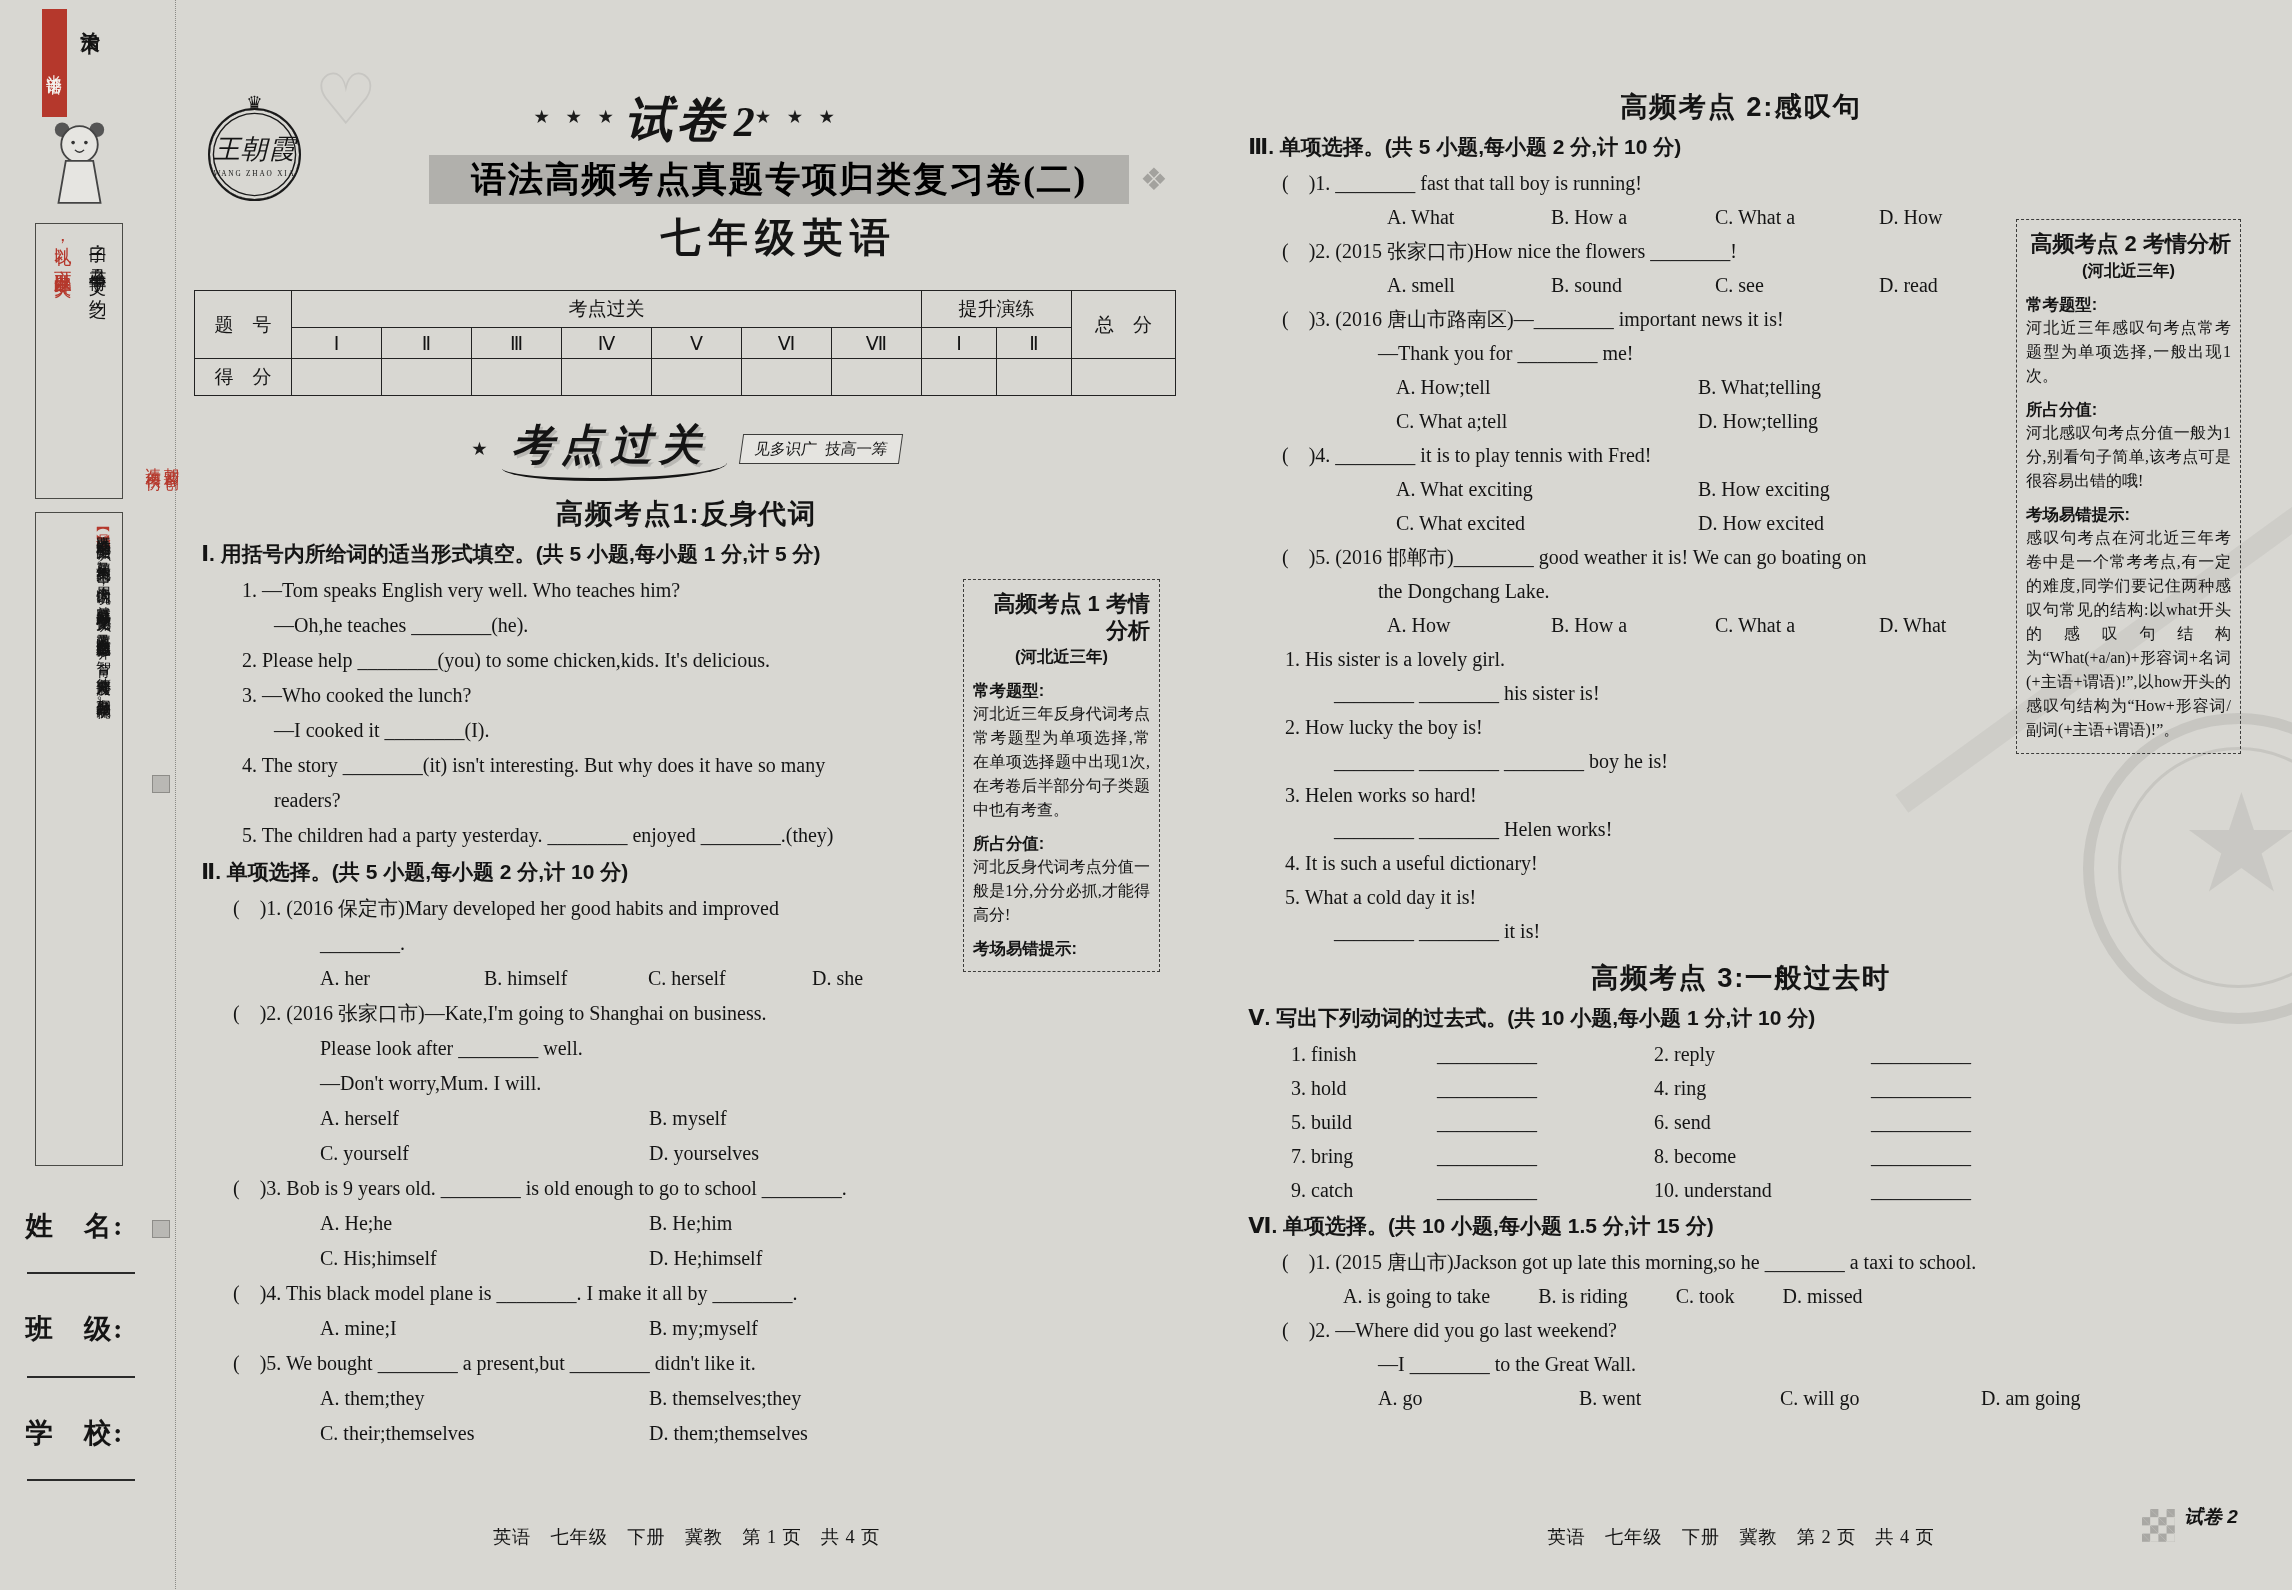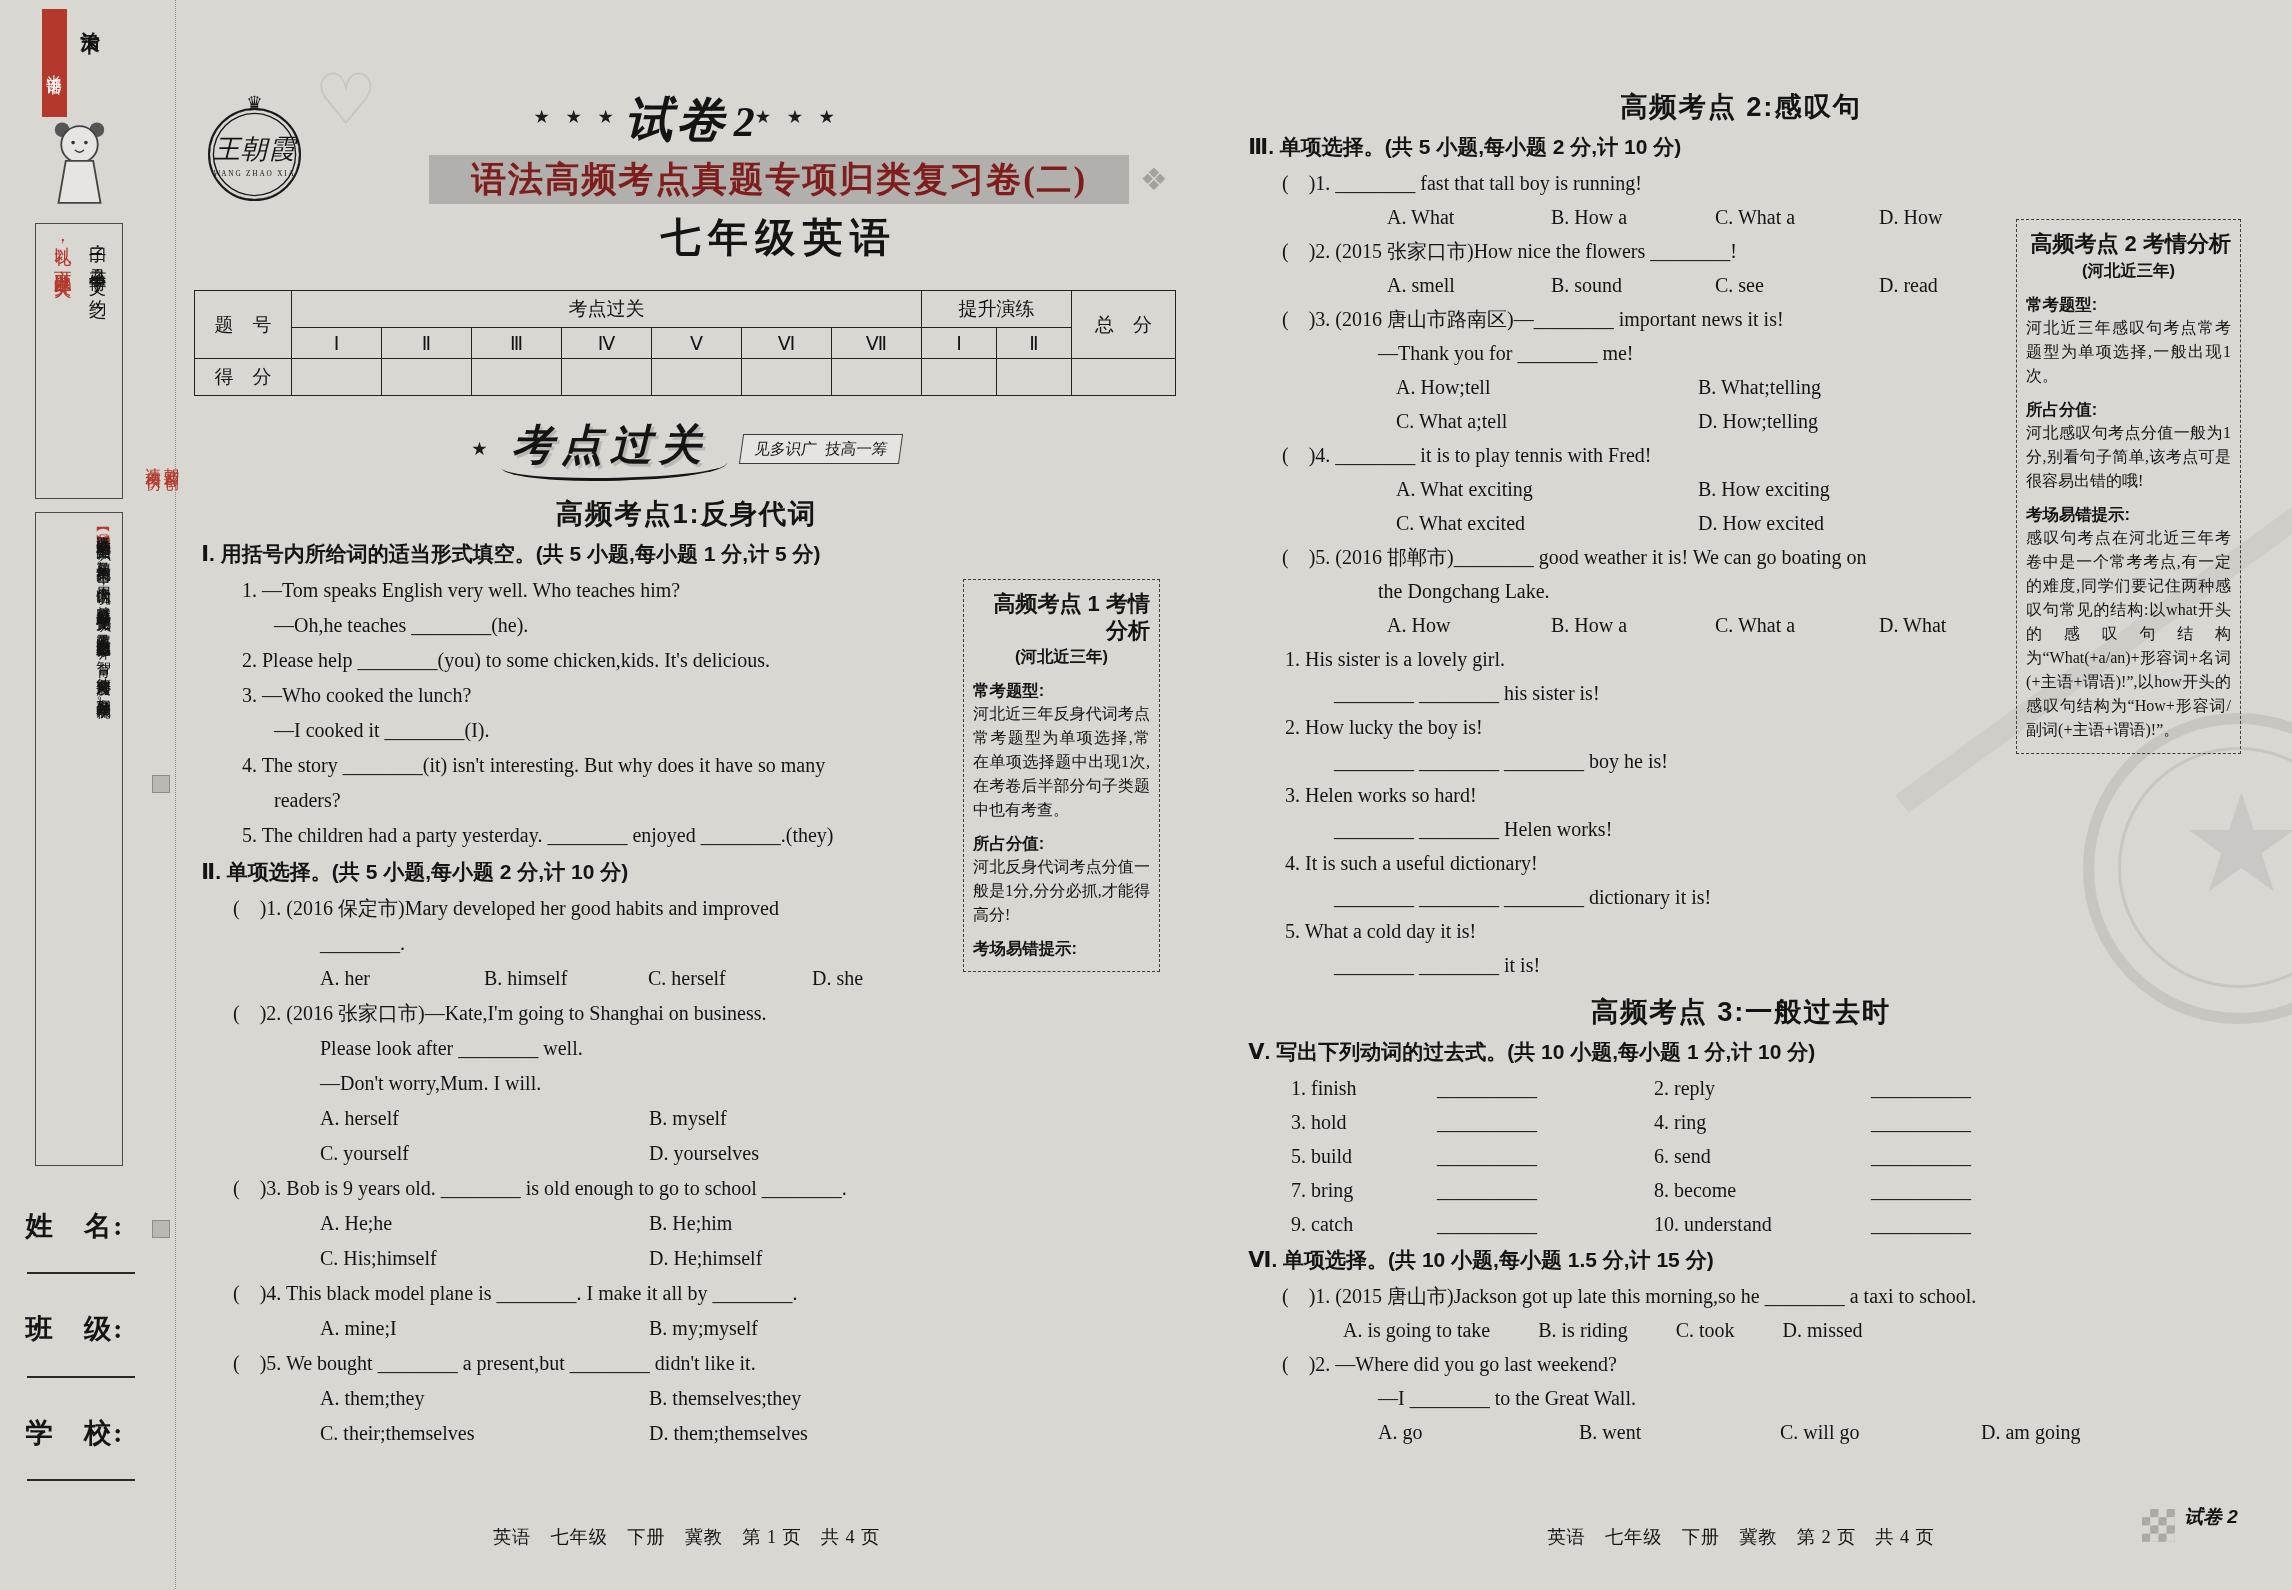--- a/index.html
+++ b/index.html
@@ -31,21 +31,21 @@
   .examtitle .stars{font-size:18.3px;letter-spacing:5.5px;color:#1c1c1c;vertical-align:12.8px}
   .examtitle .eword{font-size:48px;font-weight:bold;font-style:italic;letter-spacing:3.7px;padding:0 5.5px}
   .examtitle .enum{font-size:42px;font-weight:bold;font-style:italic}
   .logo{left:208px;top:108px;width:93px;height:93px;border:2.7px solid #1a1a1a;border-radius:50%;
         display:flex;flex-direction:column;align-items:center;justify-content:center;background:#d8d7d2;
         box-shadow:inset 0 0 0 2.7px #d8d7d2, inset 0 0 0 4.1px #1a1a1a}
   .logo .crown{position:absolute;top:-18.3px;font-size:18.3px}
   .logo .lname{font-size:26.5px;font-weight:normal;font-style:italic;letter-spacing:0.9px}
   .logo .lsub{font-size:7.3px;letter-spacing:1.8px;margin-top:2.7px}
   .heart{left:314px;top:58px;font-size:71px;color:#c7c6c2}
-  .banner{left:429px;top:155px;width:700px;height:49px;background:#b1b0ac;color:#7f1d1d;
+  .banner{left:429px;top:155px;width:700px;height:49px;background:#b1b0ac;color:#000000;
           font-size:35px;font-weight:bold;letter-spacing:1.8px;line-height:49px;text-align:center}
   .diamond{left:1140px;top:161px;font-size:31px;color:#a3a29e}
   .grade{left:429px;top:210px;width:700px;text-align:center;font-size:40px;font-weight:bold;letter-spacing:7.3px}
 
   
   table.score{left:194px;top:290px;border-collapse:collapse;table-layout:fixed;position:absolute}
   table.score td{border:1.8px solid #222;text-align:center;font-size:19px;padding:0;
                  font-family:"Liberation Sans","DejaVu Sans",sans-serif}
   .tr1{height:37px}.tr2{height:31px}.tr3{height:37px}
   .cw1{width:97px}.cwg{width:90px}.cws{width:75px}.cwt{width:104px}
@@ -275,21 +275,20 @@
     <div class="ln rstc">the Dongchang Lake.</div>
     <div class="ln rop4"><span class="ob w180">A. How</span><span class="ob w180">B. How a</span><span class="ob w180">C. What a</span><span class="ob">D. What</span></div>
 
     <div class="ln i4a">1. His sister is a lovely girl.</div>
     <div class="ln i4b">________ ________ his sister is!</div>
     <div class="ln i4a">2. How lucky the boy is!</div>
     <div class="ln i4b">________ ________ ________ boy he is!</div>
     <div class="ln i4a">3. Helen works so hard!</div>
     <div class="ln i4b">________ ________ Helen works!</div>
     <div class="ln i4a">4. It is such a useful dictionary!</div>
-    <div class="ln i4b">________ ________ ________ dictionary it is!</div>
     <div class="ln i4a">5. What a cold day it is!</div>
     <div class="ln i4b">________ ________ it is!</div>
 
     <div class="topic t3m">高频考点 3:一般过去时</div>
     <div class="shead">Ⅴ. 写出下列动词的过去式。(共 10 小题,每小题 1 分,计 10 分)</div>
     <div class="ln vrow"><span class="va">1. finish</span><span class="vba">__________</span><span class="va2">2. reply</span><span>__________</span></div>
     <div class="ln vrow"><span class="va">3. hold</span><span class="vba">__________</span><span class="va2">4. ring</span><span>__________</span></div>
     <div class="ln vrow"><span class="va">5. build</span><span class="vba">__________</span><span class="va2">6. send</span><span>__________</span></div>
     <div class="ln vrow"><span class="va">7. bring</span><span class="vba">__________</span><span class="va2">8. become</span><span>__________</span></div>
     <div class="ln vrow"><span class="va">9. catch</span><span class="vba">__________</span><span class="va2">10. understand</span><span>__________</span></div>

